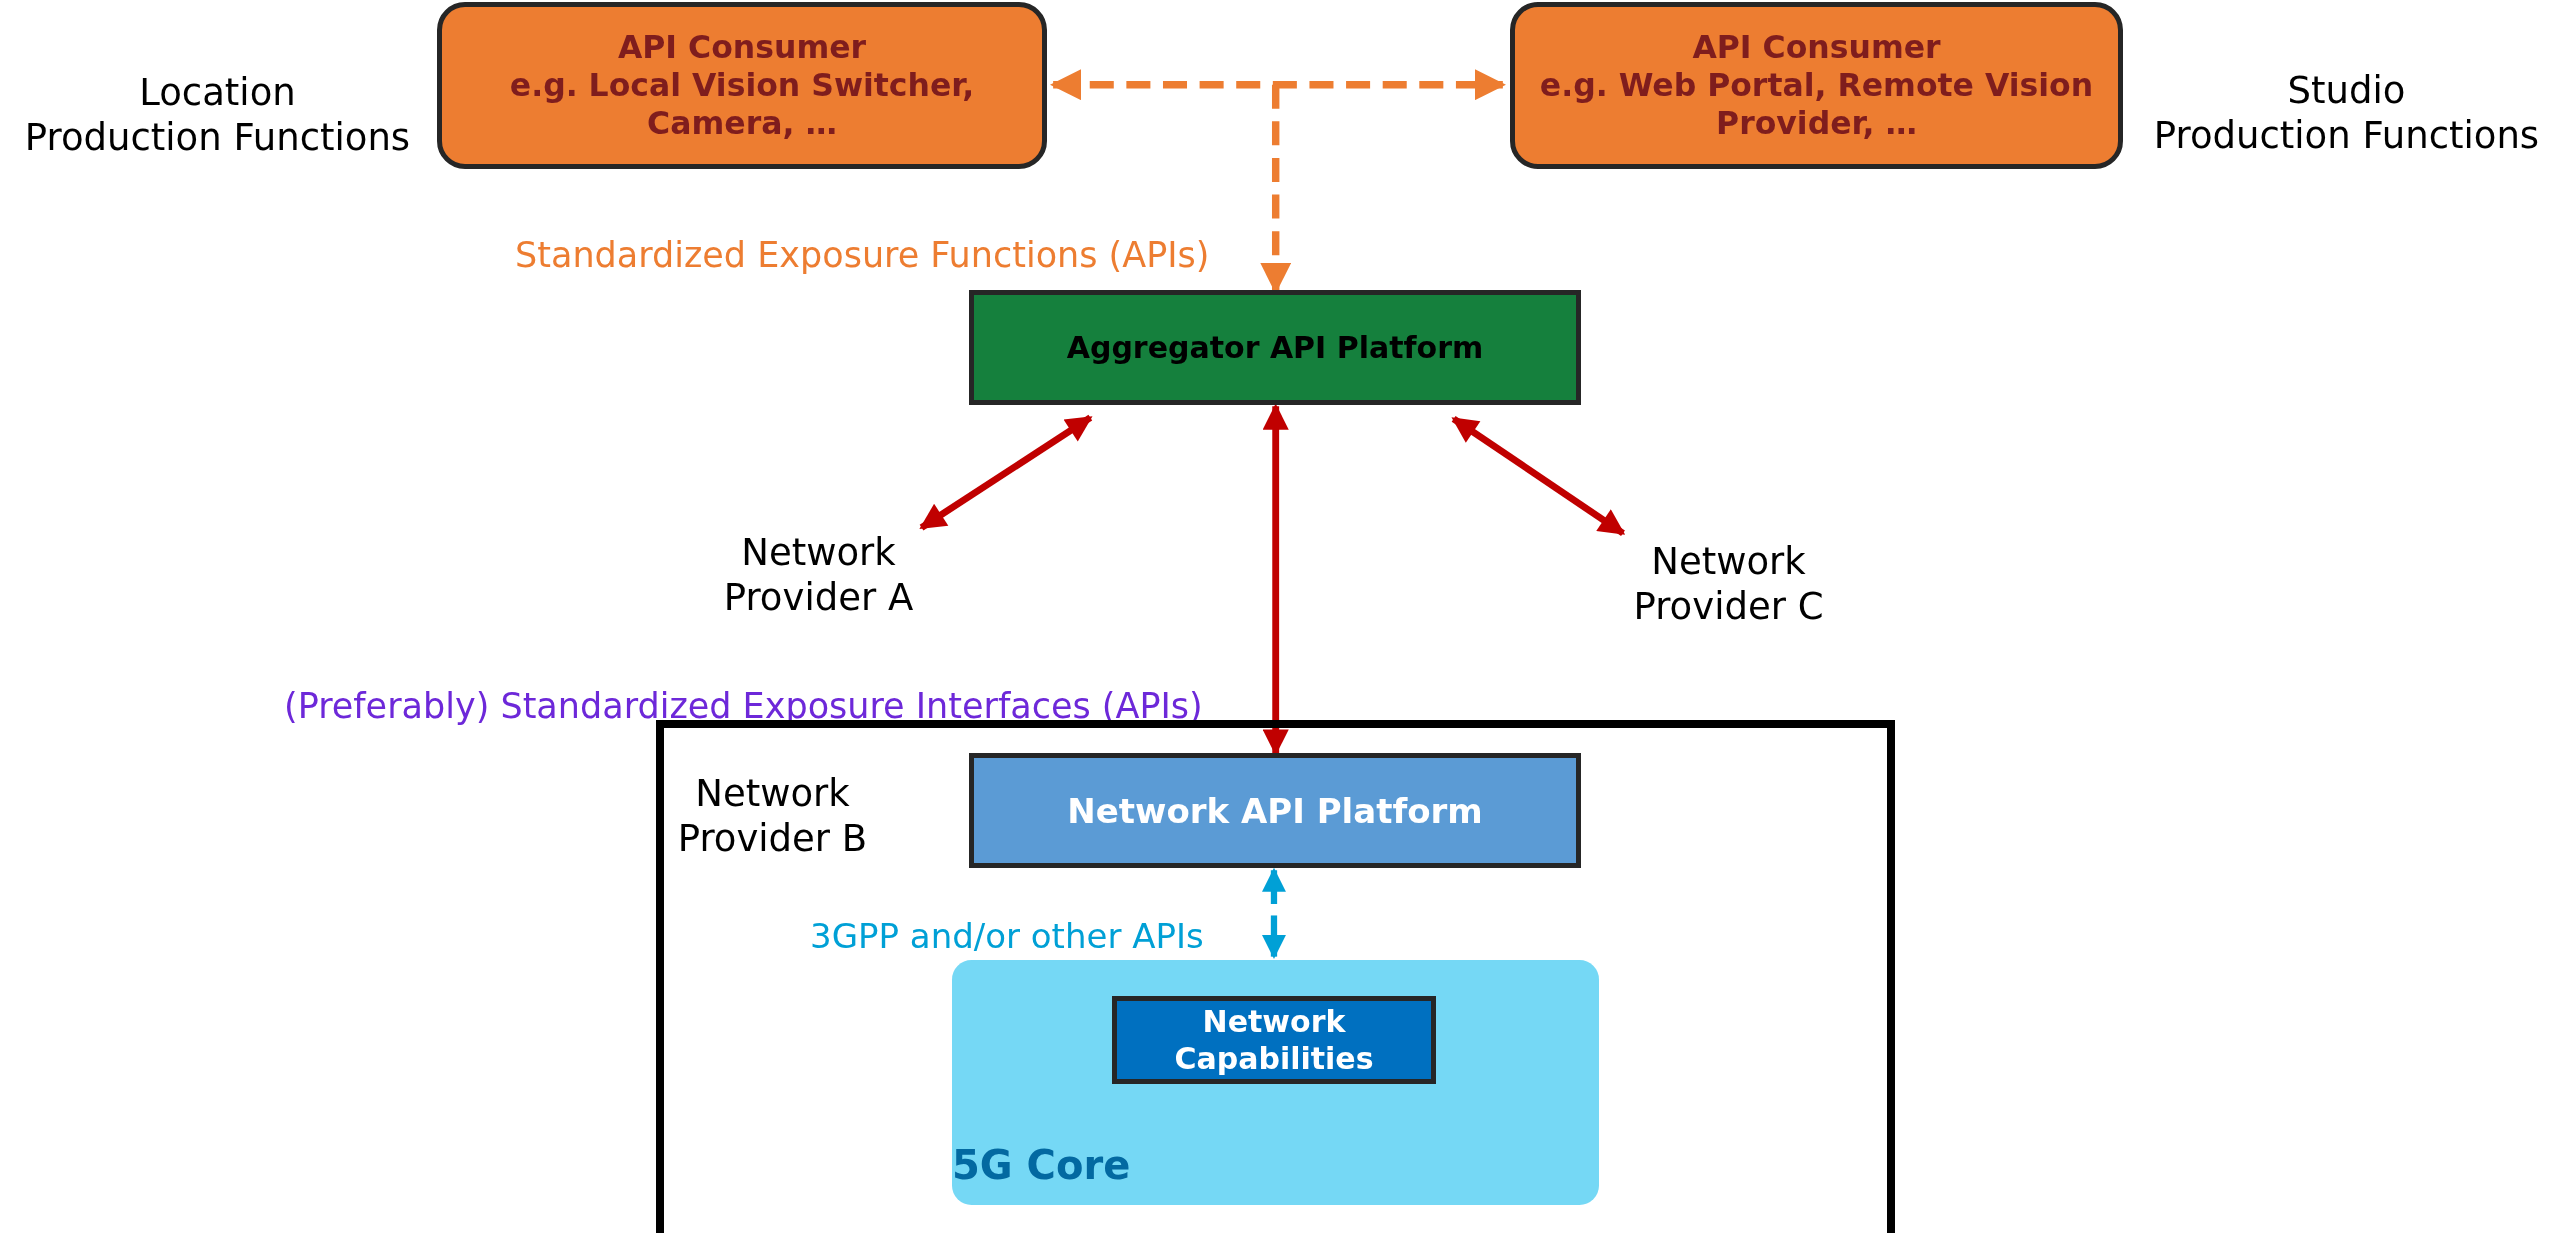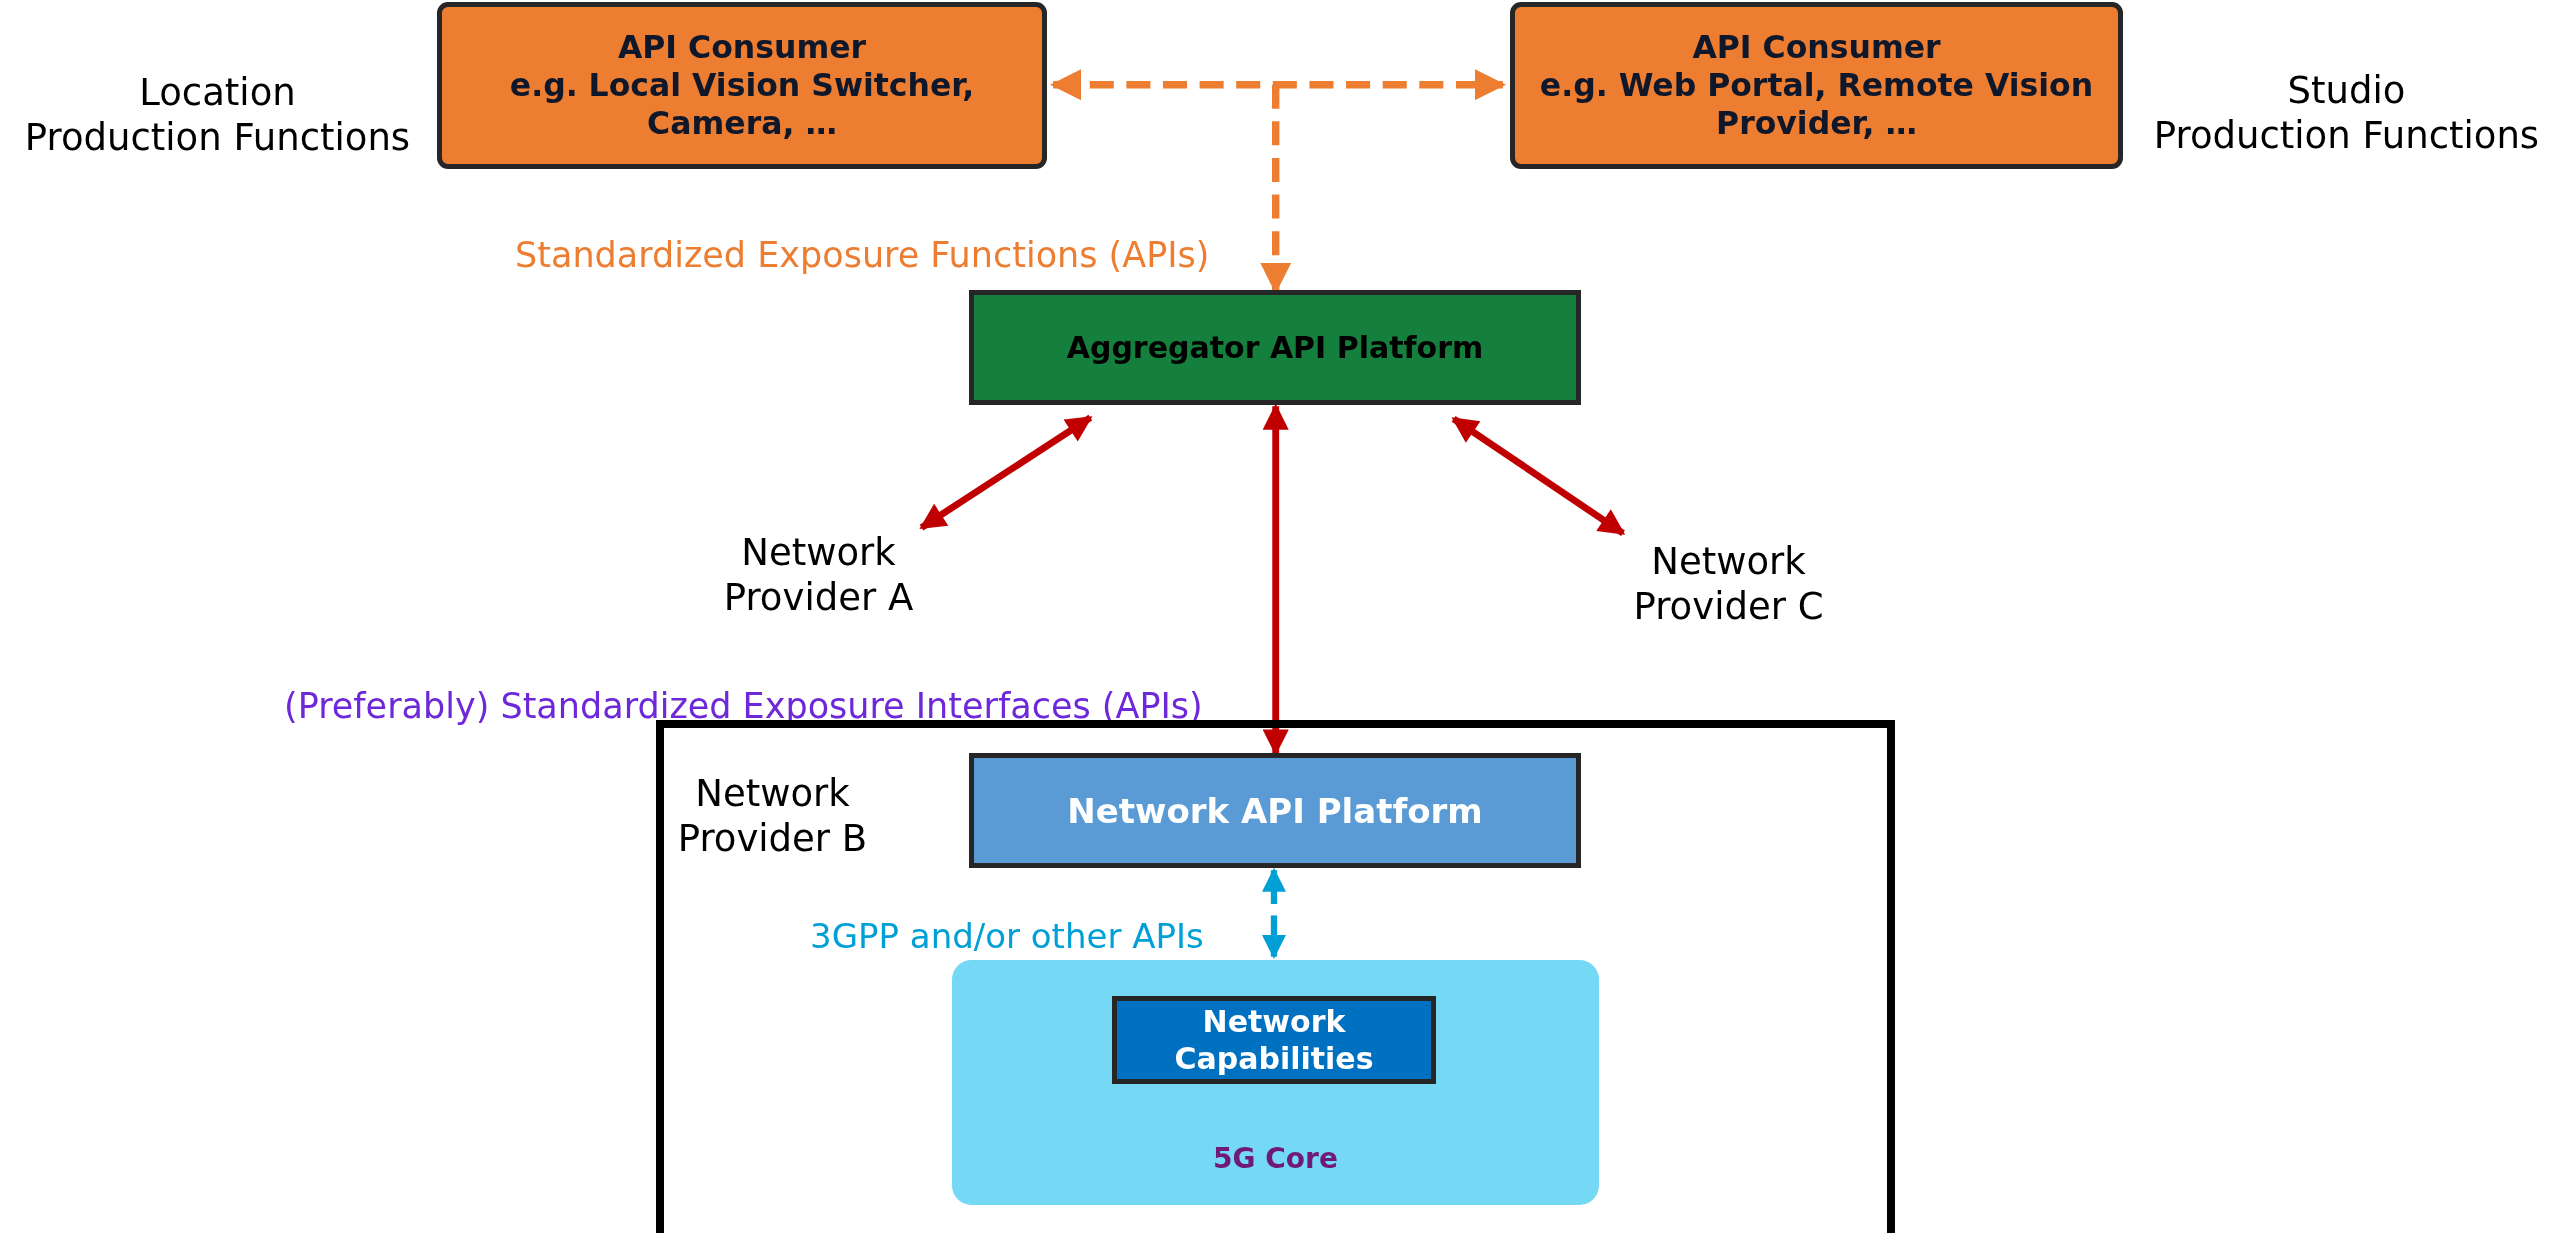--- a/index.html
+++ b/index.html
@@ -1,25 +1,25 @@
 <!DOCTYPE html>
 <html style="font-size:9.2px"><head>
 <meta charset="utf-8">
 <style>
   html, body { margin: 0; padding: 0; background: #ffffff; }
   body { width: 2576px; height: 1233px; position: relative; overflow: hidden; font-family: "DejaVu Sans", sans-serif; }
   svg#diagram { position: absolute; left: 0; top: 0; width: 2576px; height: 1233px; }
   .box { position: absolute; box-sizing: border-box; display: flex; flex-direction: column; align-items: center; justify-content: center; text-align: center; }
-  .consumer { background: #ED7D31; border: 5.2px solid #262626; border-radius: 11px; color: #0f172a; font-weight: bold; font-size: 31.5px; line-height: 38px; }
+  .consumer { background: #ED7D31; border: 5.2px solid #262626; border-radius: 28px; color: #7f1d1d; font-weight: bold; font-size: 31.5px; line-height: 38px; }
   .aggregator { background: #15803d; border: 5.2px solid #262626; color: #000; font-weight: bold; font-size: 30px; }
   .netapi { background: #5B9BD5; border: 5.2px solid #262626; color: #fff; font-weight: bold; font-size: 34px; }
   .provider-b { border: 8px solid #000; background: transparent; }
   .core { background: #75D8F5; border-radius: 19.5px; }
   .capabilities { background: #0070C0; border: 5.2px solid #262626; color: #fff; font-weight: bold; font-size: 30px; line-height: 37px; }
-  .core-label { position: absolute; color: #701a75; font-weight: bold; font-size: 28px; text-align: center; }
+  .core-label { position: absolute; color: #0369a1; font-weight: bold; font-size: 40px; }
   .label { position: absolute; color: #000; font-size: 37px; line-height: 45px; text-align: center; white-space: nowrap; margin-top: 30px; }
   .label.orange { color: #ED7D31; font-size: 35px; }
   .label.red { color: #6d28d9; font-size: 35px; }
   .label.cyan { color: #00A0D6; font-size: 34px; }
   .line { display: block; }
 </style>
 </head>
 <body>
 
 <svg id="diagram" viewBox="0 0 4501 2155" xmlns="http://www.w3.org/2000/svg">

